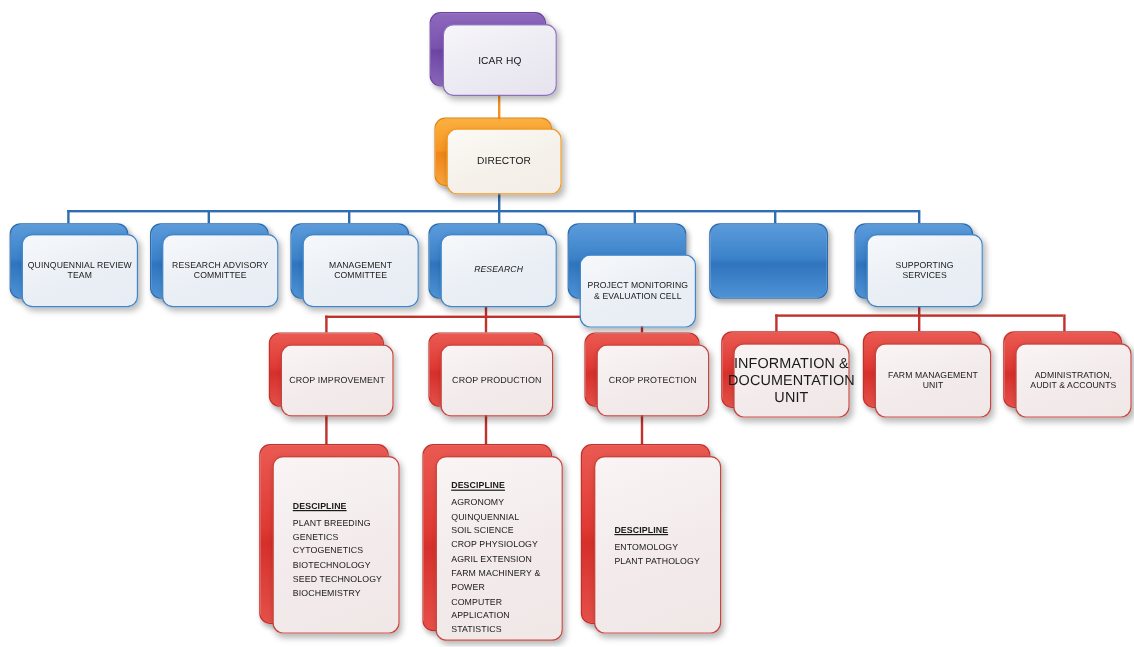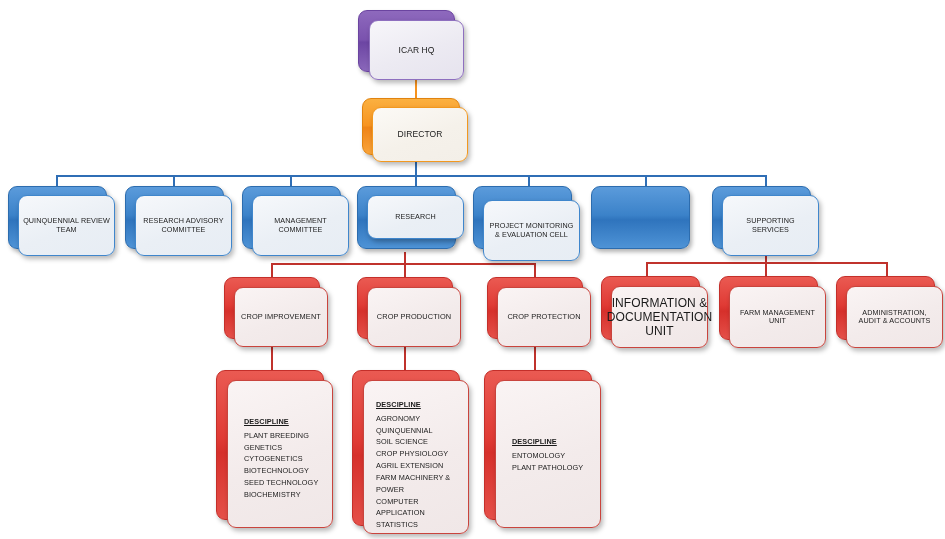--- a/index.html
+++ b/index.html
@@ -160,28 +160,28 @@
 
   <div class="node blue-n" style="left:242px;top:186px;width:107px;height:70px;">
     <div class="back" style="width:97px;height:61px;"></div>
     <div class="front" style="left:10px;top:9px;width:97px;height:61px;">
       <span class="label" style="font-size:7.2px;">MANAGEMENT COMMITTEE</span>
     </div>
   </div>
 
   <div class="node blue-n" style="left:357px;top:186px;width:107px;height:70px;">
     <div class="back" style="width:97px;height:61px;"></div>
-    <div class="front" style="left:10px;top:9px;width:97px;height:44px;">
+    <div class="front" style="left:10px;top:9px;width:97px;height:61px;font-style:italic;">
       <span class="label" style="font-size:7.2px;">RESEARCH</span>
     </div>
   </div>
 
   <div class="node blue-n" style="left:473px;top:186px;width:107px;height:70px;">
     <div class="back" style="width:97px;height:61px;"></div>
-    <div class="front" style="left:10px;top:14px;width:97px;height:61px;">
+    <div class="front" style="left:10px;top:26px;width:97px;height:61px;">
       <span class="label" style="font-size:7.2px;">PROJECT MONITORING &amp; EVALUATION CELL</span>
     </div>
   </div>
 
   <div class="node blue-n" style="left:591px;top:186px;width:107px;height:70px;">
     <div class="back" style="width:97px;height:61px;"></div>
   </div>
 
   <div class="node blue-n" style="left:712px;top:186px;width:107px;height:70px;">
     <div class="back" style="width:97px;height:61px;"></div>

